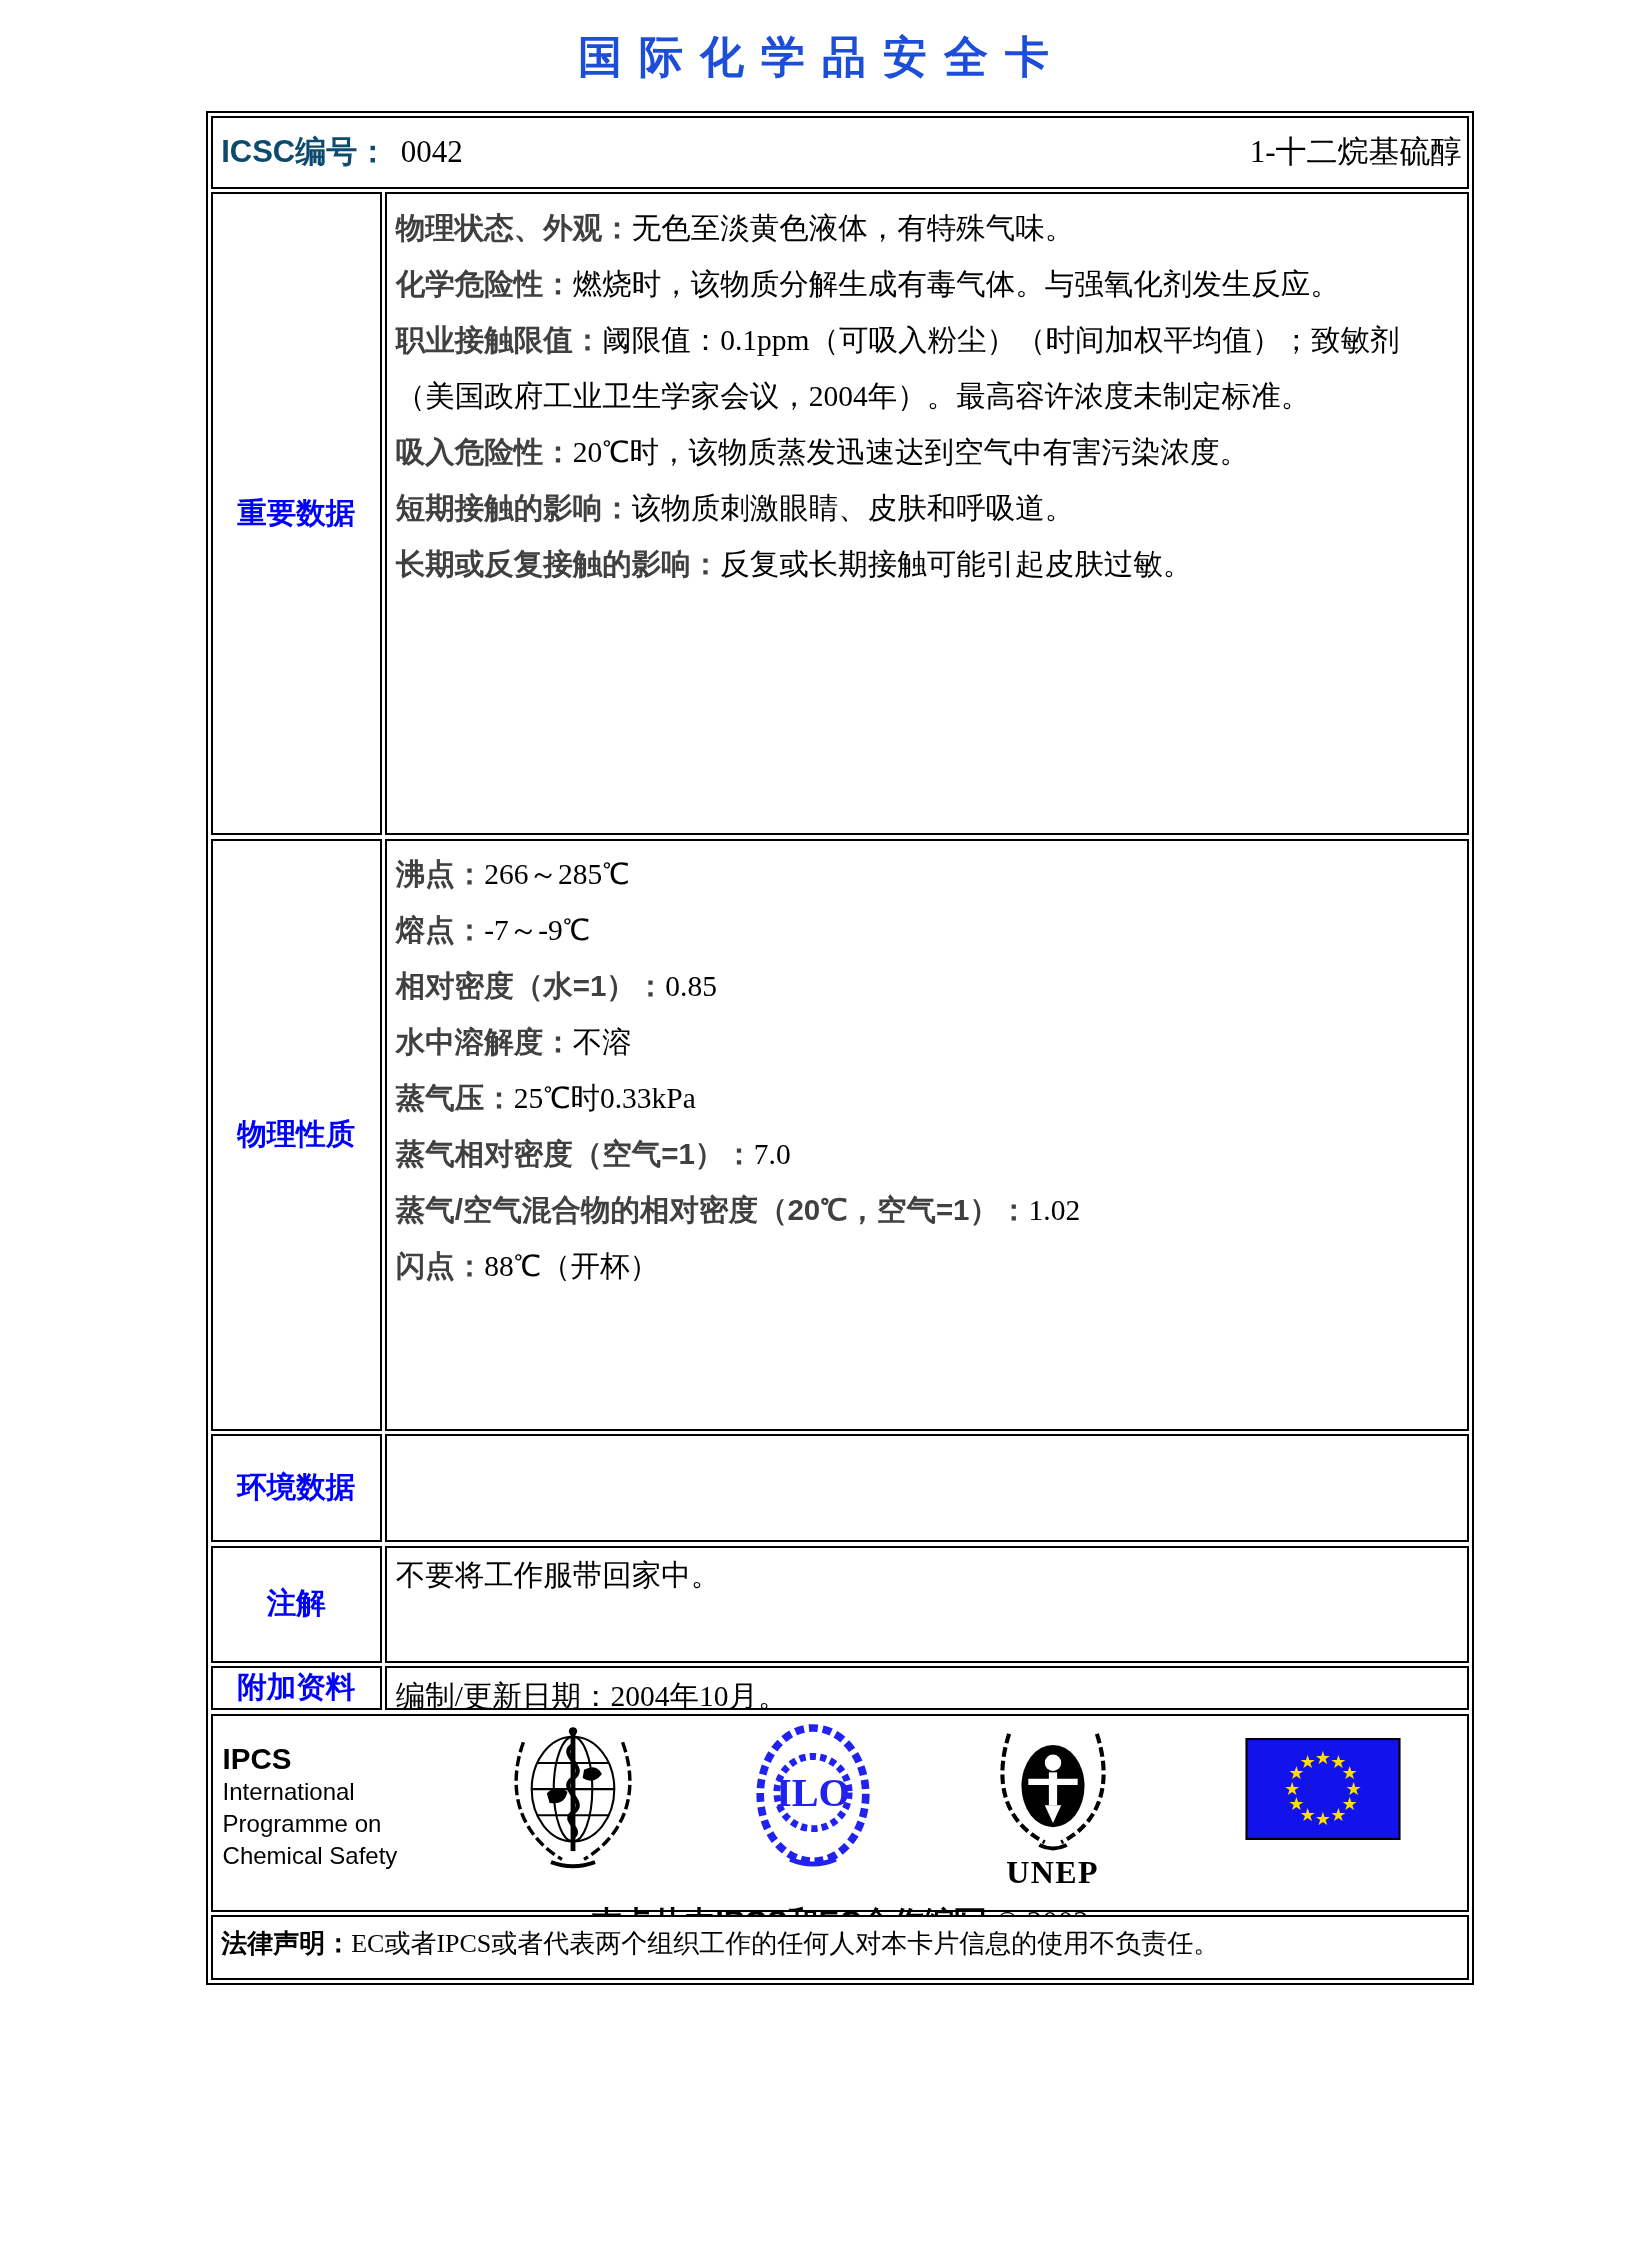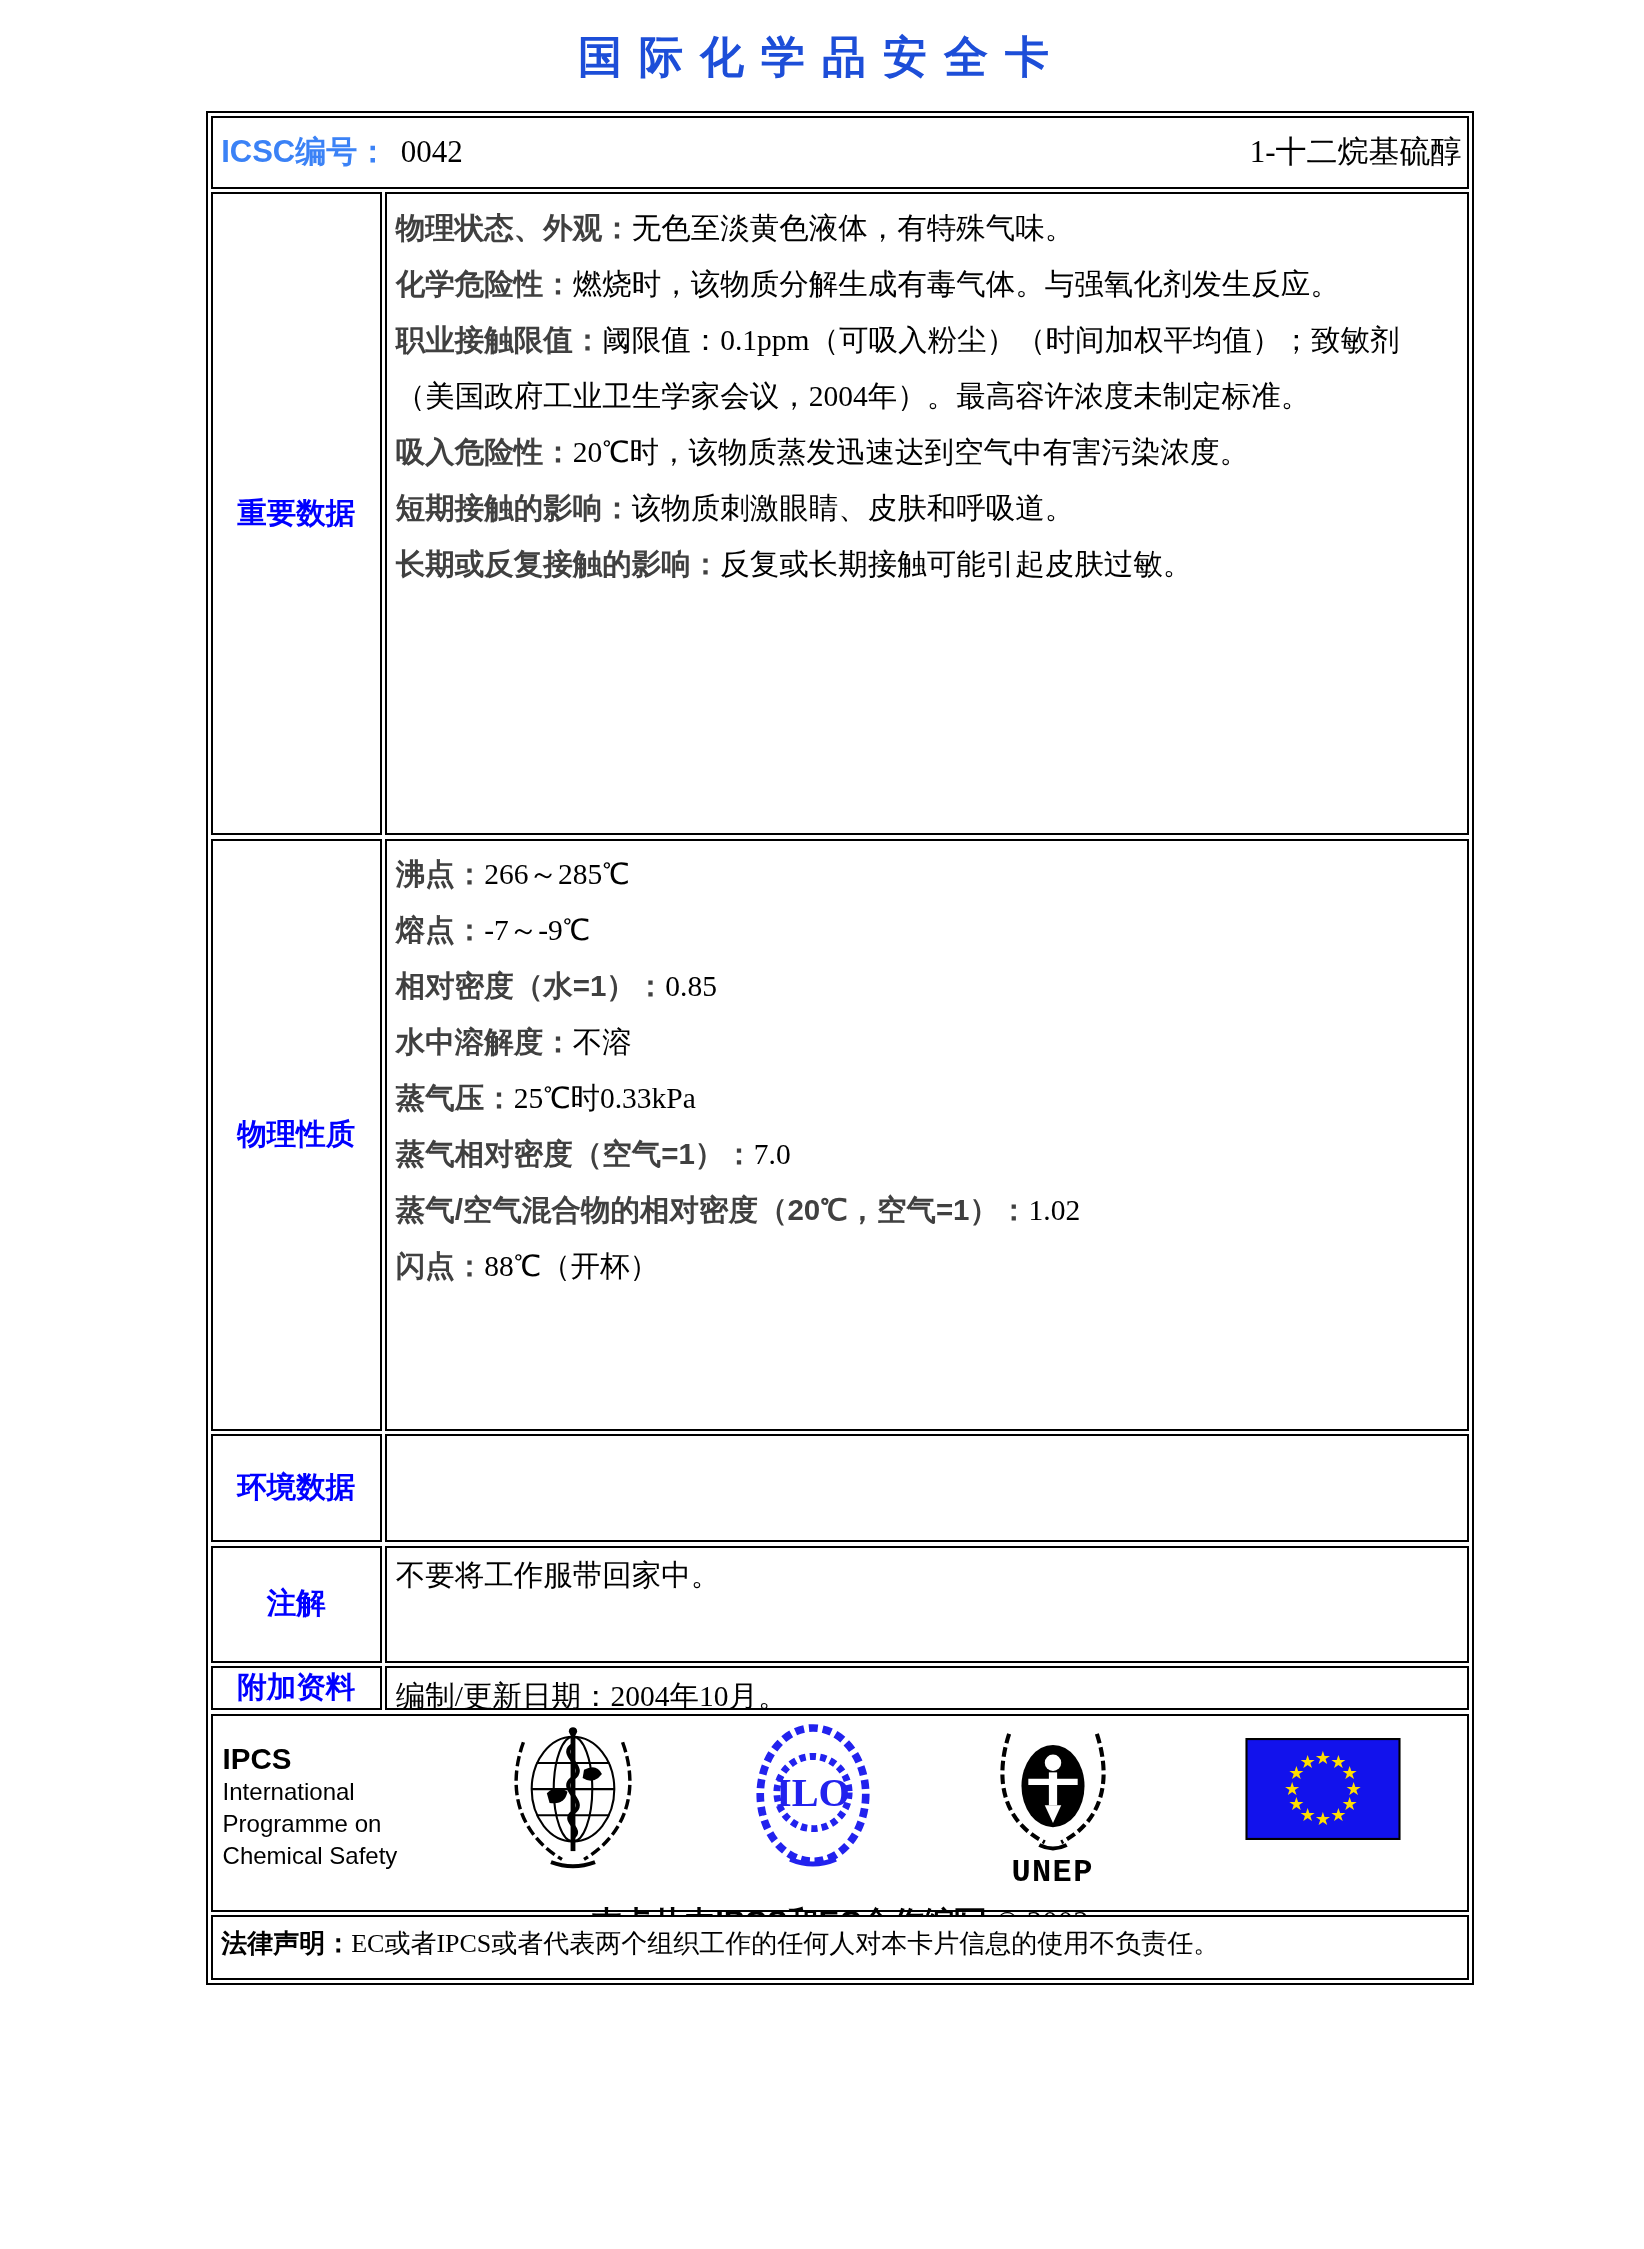--- a/index.html
+++ b/index.html
@@ -23,42 +23,42 @@
   .label-cell {
     width:171px; flex:0 0 auto;
     display:flex; align-items:center; justify-content:center; text-align:center;
     color:#0000ff; font-family:"Liberation Sans", sans-serif; font-weight:bold; font-size:29.5px;
   }
   .content-cell { flex:1 1 auto; padding:5.6px 12.6px 5.6px 8.4px; font-size:29.5px; }
   .header-cell {
     flex:1 1 auto; height:73px; display:flex; align-items:center;
     justify-content:space-between; padding:0 5.6px 0 8.4px; font-size:31px;
   }
-  .icsc-label { color:#3b82f6; font-family:"Liberation Sans", sans-serif; font-weight:bold; }
+  .icsc-label { color:#0c4a6e; font-family:"Liberation Sans", sans-serif; font-weight:bold; }
   .icsc-number { margin-left:12.6px; }
   .chem-name { text-align:right; }
   .h-important { height:643px; }
   .h-physical  { height:592px; }
   .h-env       { height:108px; }
   .h-notes     { height:117px; }
   .h-info      { height:44px; }
   .entry { line-height:56px; }
   .entry .k { color:#404040; font-family:"Liberation Sans", sans-serif; font-weight:bold; }
   .entry .v { color:#000; }
   .plain-text { line-height:45px; }
   .logos-cell { flex:1 1 auto; height:198px; padding:7px 9.8px; }
   .logos-line { display:flex; align-items:flex-start; }
   .ipcs-block { width:218px; flex:0 0 auto; font-family:"Liberation Sans", sans-serif; padding-top:19.7px; }
   .ipcs-acronym { font-weight:bold; font-size:29.5px; }
   .ipcs-line { font-size:24px; line-height:32px; }
   .logo { flex:0 0 auto; }
   .logo-who  { margin-left:63px; }
   .logo-ilo  { margin-left:112px; }
   .unep-block { margin-left:119px; text-align:center; }
-  .unep-caption { font-family:Liberation Mono, monospace; font-weight:bold; font-size:32px; margin-top:-4.2px; letter-spacing:1.4px; }
+  .unep-caption { font-family:Liberation Serif, serif; font-weight:bold; font-size:32px; margin-top:-4.2px; letter-spacing:1.4px; }
   .logo-eu   { margin-left:130px; margin-top:15.4px; }
   .copyright { text-align:center; margin-top:11px; color:#000000; font-size:31px; }
   .c-main { font-family:"Liberation Sans", sans-serif; font-weight:bold; }
   .c-year { font-family:"Liberation Serif", serif; font-weight:normal; margin-left:9.8px; }
   .legal-cell { flex:1 1 auto; height:65px; padding:9.8px 8.4px; font-size:26px; line-height:32px; }
   .legal-label { font-family:"Liberation Sans", sans-serif; font-weight:bold; color:#000; }
 </style>
 </head>
 <body>
 

